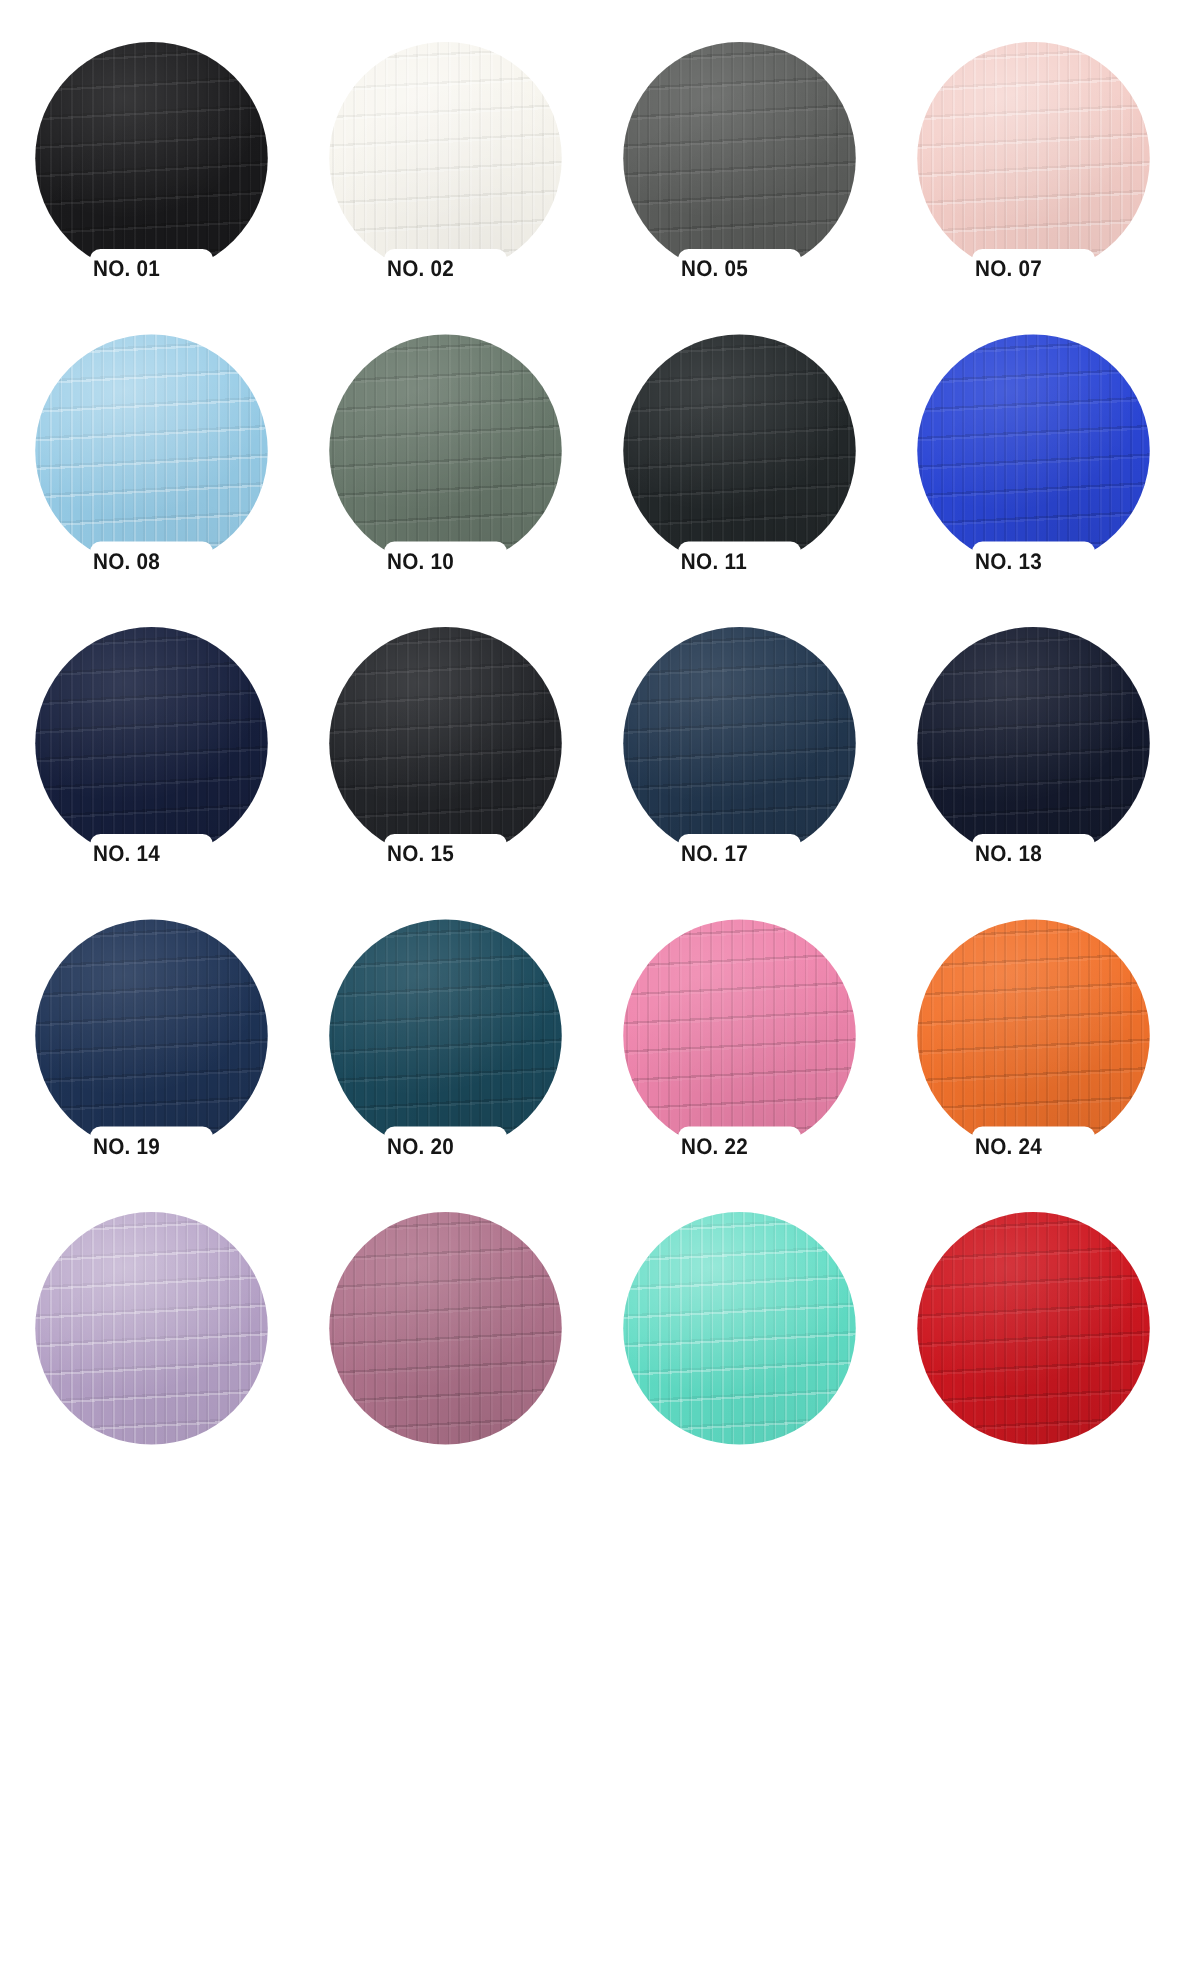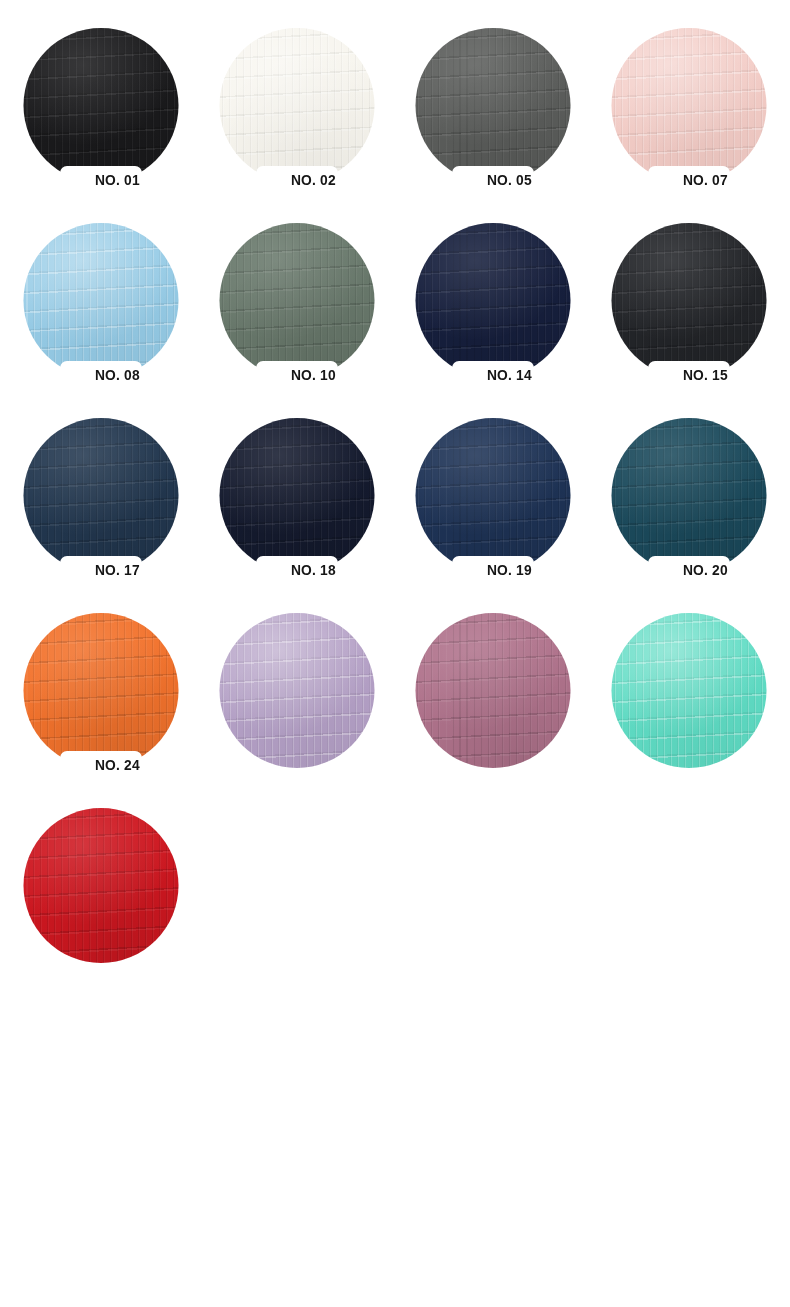--- a/index.html
+++ b/index.html
@@ -132,21 +132,21 @@
     position: absolute;
     left: 50%;
     transform: translateX(-50%);
     top: 138px;
     width: 82px;
     height: 27px;
     background: #ffffff;
     border-radius: 7px 7px 0 0;
     display: flex;
     align-items: center;
-    justify-content: flex-end;
+    justify-content: flex-start;
     z-index: 2;
   }
   .swatch-label-text {
     font-family: "Liberation Sans", sans-serif;
     font-size: 15px;
     font-weight: bold;
     color: #161616;
     letter-spacing: 0.2px;
     transform: scaleX(0.92);
     white-space: nowrap;
@@ -211,20 +211,40 @@
       <div class="swatch-disc" style="background-color: rgb(105, 121, 108);">
         <div class="tex-ribs"></div>
         <div class="tex-ticks"></div>
         <div class="tex-shade"></div>
       </div>
       <div class="swatch-label">
         <span class="swatch-label-text">NO. 10</span>
       </div>
     </div>
     <div class="swatch-cell">
+      <div class="swatch-disc" style="background-color: rgb(35, 40, 42);">
+        <div class="tex-ribs"></div>
+        <div class="tex-ticks"></div>
+        <div class="tex-shade"></div>
+      </div>
+      <div class="swatch-label">
+        <span class="swatch-label-text">NO. 11</span>
+      </div>
+    </div>
+    <div class="swatch-cell">
+      <div class="swatch-disc" style="background-color: rgb(43, 70, 214);">
+        <div class="tex-ribs"></div>
+        <div class="tex-ticks"></div>
+        <div class="tex-shade"></div>
+      </div>
+      <div class="swatch-label">
+        <span class="swatch-label-text">NO. 13</span>
+      </div>
+    </div>
+    <div class="swatch-cell">
       <div class="swatch-disc" style="background-color: rgb(22, 31, 61);">
         <div class="tex-ribs"></div>
         <div class="tex-ticks"></div>
         <div class="tex-shade"></div>
       </div>
       <div class="swatch-label">
         <span class="swatch-label-text">NO. 14</span>
       </div>
     </div>
     <div class="swatch-cell">
@@ -271,20 +291,30 @@
       <div class="swatch-disc" style="background-color: rgb(27, 74, 92);">
         <div class="tex-ribs"></div>
         <div class="tex-ticks"></div>
         <div class="tex-shade"></div>
       </div>
       <div class="swatch-label">
         <span class="swatch-label-text">NO. 20</span>
       </div>
     </div>
     <div class="swatch-cell">
+      <div class="swatch-disc" style="background-color: rgb(239, 133, 173);">
+        <div class="tex-ribs"></div>
+        <div class="tex-ticks"></div>
+        <div class="tex-shade"></div>
+      </div>
+      <div class="swatch-label">
+        <span class="swatch-label-text">NO. 22</span>
+      </div>
+    </div>
+    <div class="swatch-cell">
       <div class="swatch-disc" style="background-color: rgb(242, 114, 44);">
         <div class="tex-ribs"></div>
         <div class="tex-ticks"></div>
         <div class="tex-shade"></div>
       </div>
       <div class="swatch-label">
         <span class="swatch-label-text">NO. 24</span>
       </div>
     </div>
     <div class="swatch-cell">

